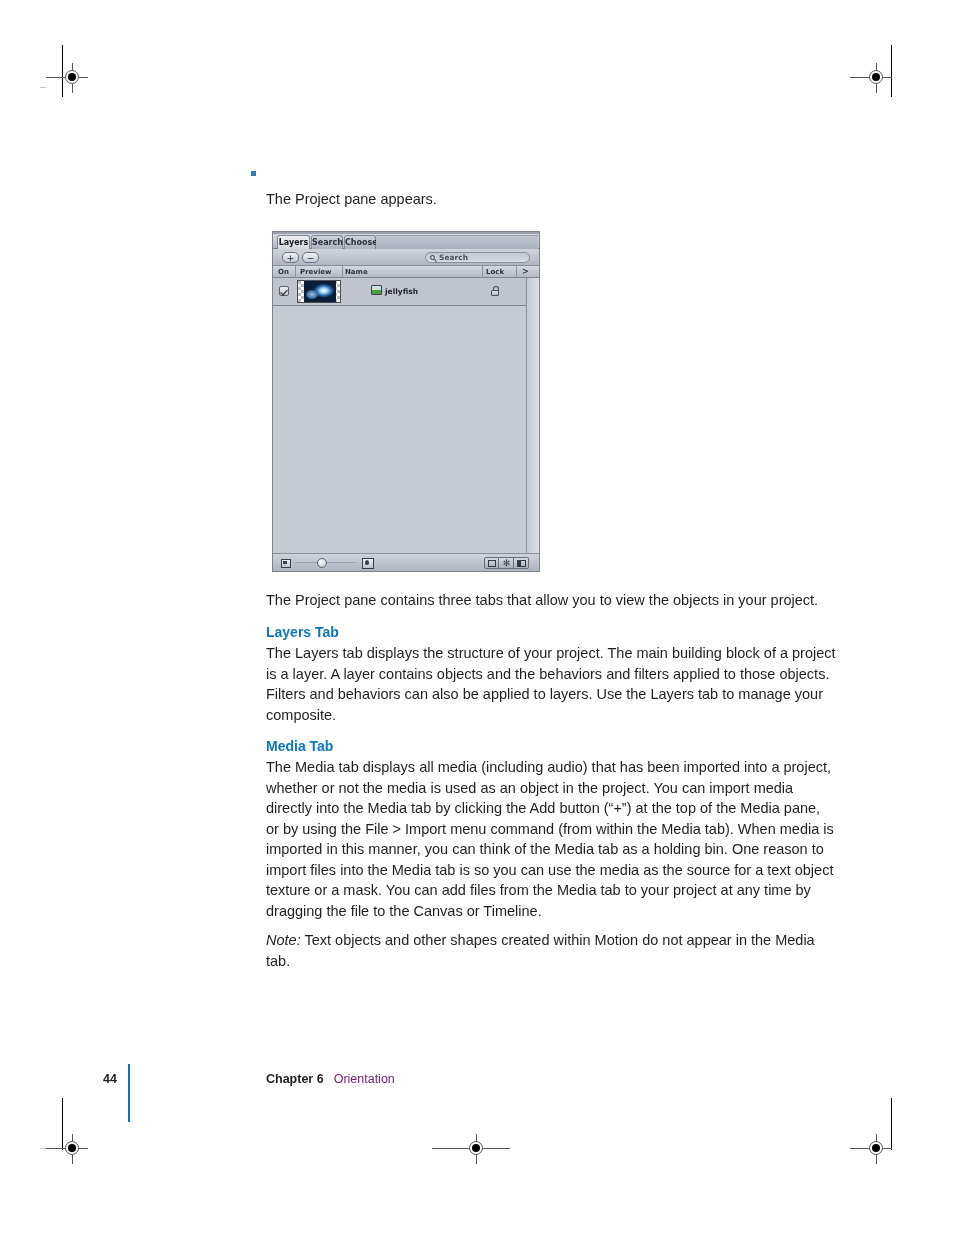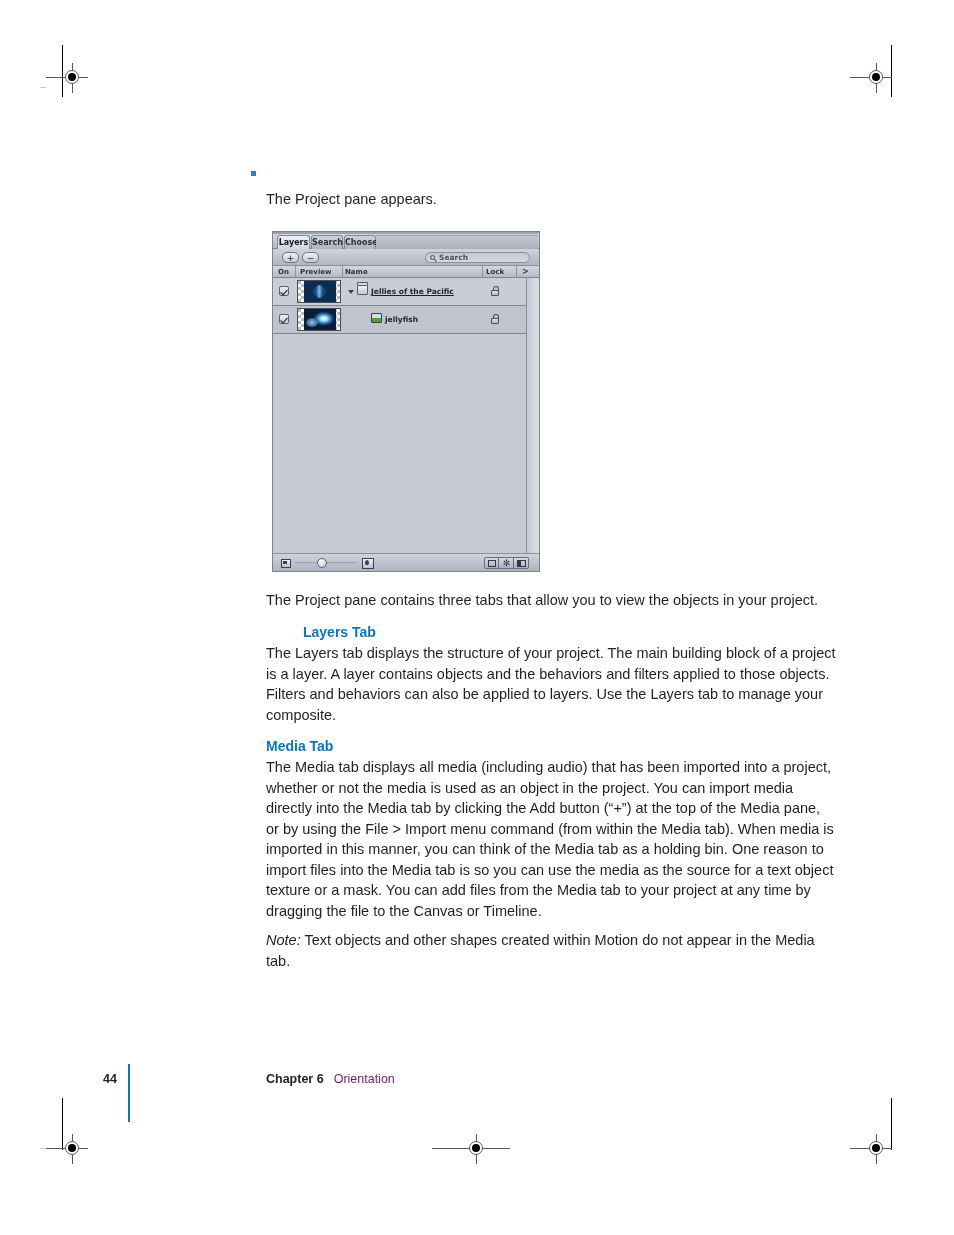--- a/index.html
+++ b/index.html
@@ -641,33 +641,20 @@
     <div class="ch arrow">&gt;</div>
   </div>
 
   <div class="vcolsep" style="left:22px;"></div>
   <div class="vcolsep" style="left:69px;"></div>
   <div class="vcolsep" style="left:209px;"></div>
   <div class="vcolsep" style="left:243px;"></div>
 
   <div class="rowarea">
 
-    <div class="lrow selected">
-      <div class="chk"></div>
-      <div class="thumb">
-          <div class="img j1"></div>
-        </div>
-      <div class="disc"></div>
-      <div class="ticon group" style="left:84px;"></div>
-      <div class="rowname" style="left:98px; text-decoration: underline;">Jellies of the Pacific</div>
-      <div class="lock">
-          <div class="shackle"></div>
-          <div class="body"></div>
-        </div>
-    </div>
 
 
     <div class="lrow">
       <div class="chk"></div>
       <div class="thumb">
           <div class="img j2"></div>
         </div>
       <div class="ticon photo" style="left:98px;"></div>
       <div class="rowname" style="left:112px;">jellyfish</div>
       <div class="lock">
@@ -692,21 +679,21 @@
         <div class="star">✻</div>
       </div>
     <div class="bbtn b3">
         <div class="pane"></div>
       </div>
   </div>
 </div>
 
 <div class="para" style="left:266px; top:590px;">The Project pane contains three tabs that allow you to view the objects in your project.</div>
 
-<div class="head" style="left:266px; top:624px;margin-left:37px;">Layers Tab</div>
+<div class="head" style="left:266px; top:624px;">Layers Tab</div>
 <div class="para" style="left:266px; top:643px;">The Layers tab displays the structure of your project. The main building block of a project is a layer. A layer contains objects and the behaviors and filters applied to those objects. Filters and behaviors can also be applied to layers. Use the Layers tab to manage your composite.</div>
 
 <div class="head" style="left:266px; top:738px;">Media Tab</div>
 <div class="para" style="left:266px; top:757px;">The Media tab displays all media (including audio) that has been imported into a project, whether or not the media is used as an object in the project. You can import media directly into the Media tab by clicking the Add button (“+”) at the top of the Media pane, or by using the File &gt; Import menu command (from within the Media tab). When media is imported in this manner, you can think of the Media tab as a holding bin. One reason to import files into the Media tab is so you can use the media as the source for a text object texture or a mask. You can add files from the Media tab to your project at any time by dragging the file to the Canvas or Timeline.</div>
 
 <div class="para" style="left:266px; top:930px;"><i class="note-label">Note:</i> <span>Text objects and other shapes created within Motion do not appear in the Media tab.</span></div>
 
 <div class="footer-rule"></div>
 <div class="pageno">44</div>
 <div class="chapter"><span>Chapter 6</span><span class="orient">Orientation</span></div>

